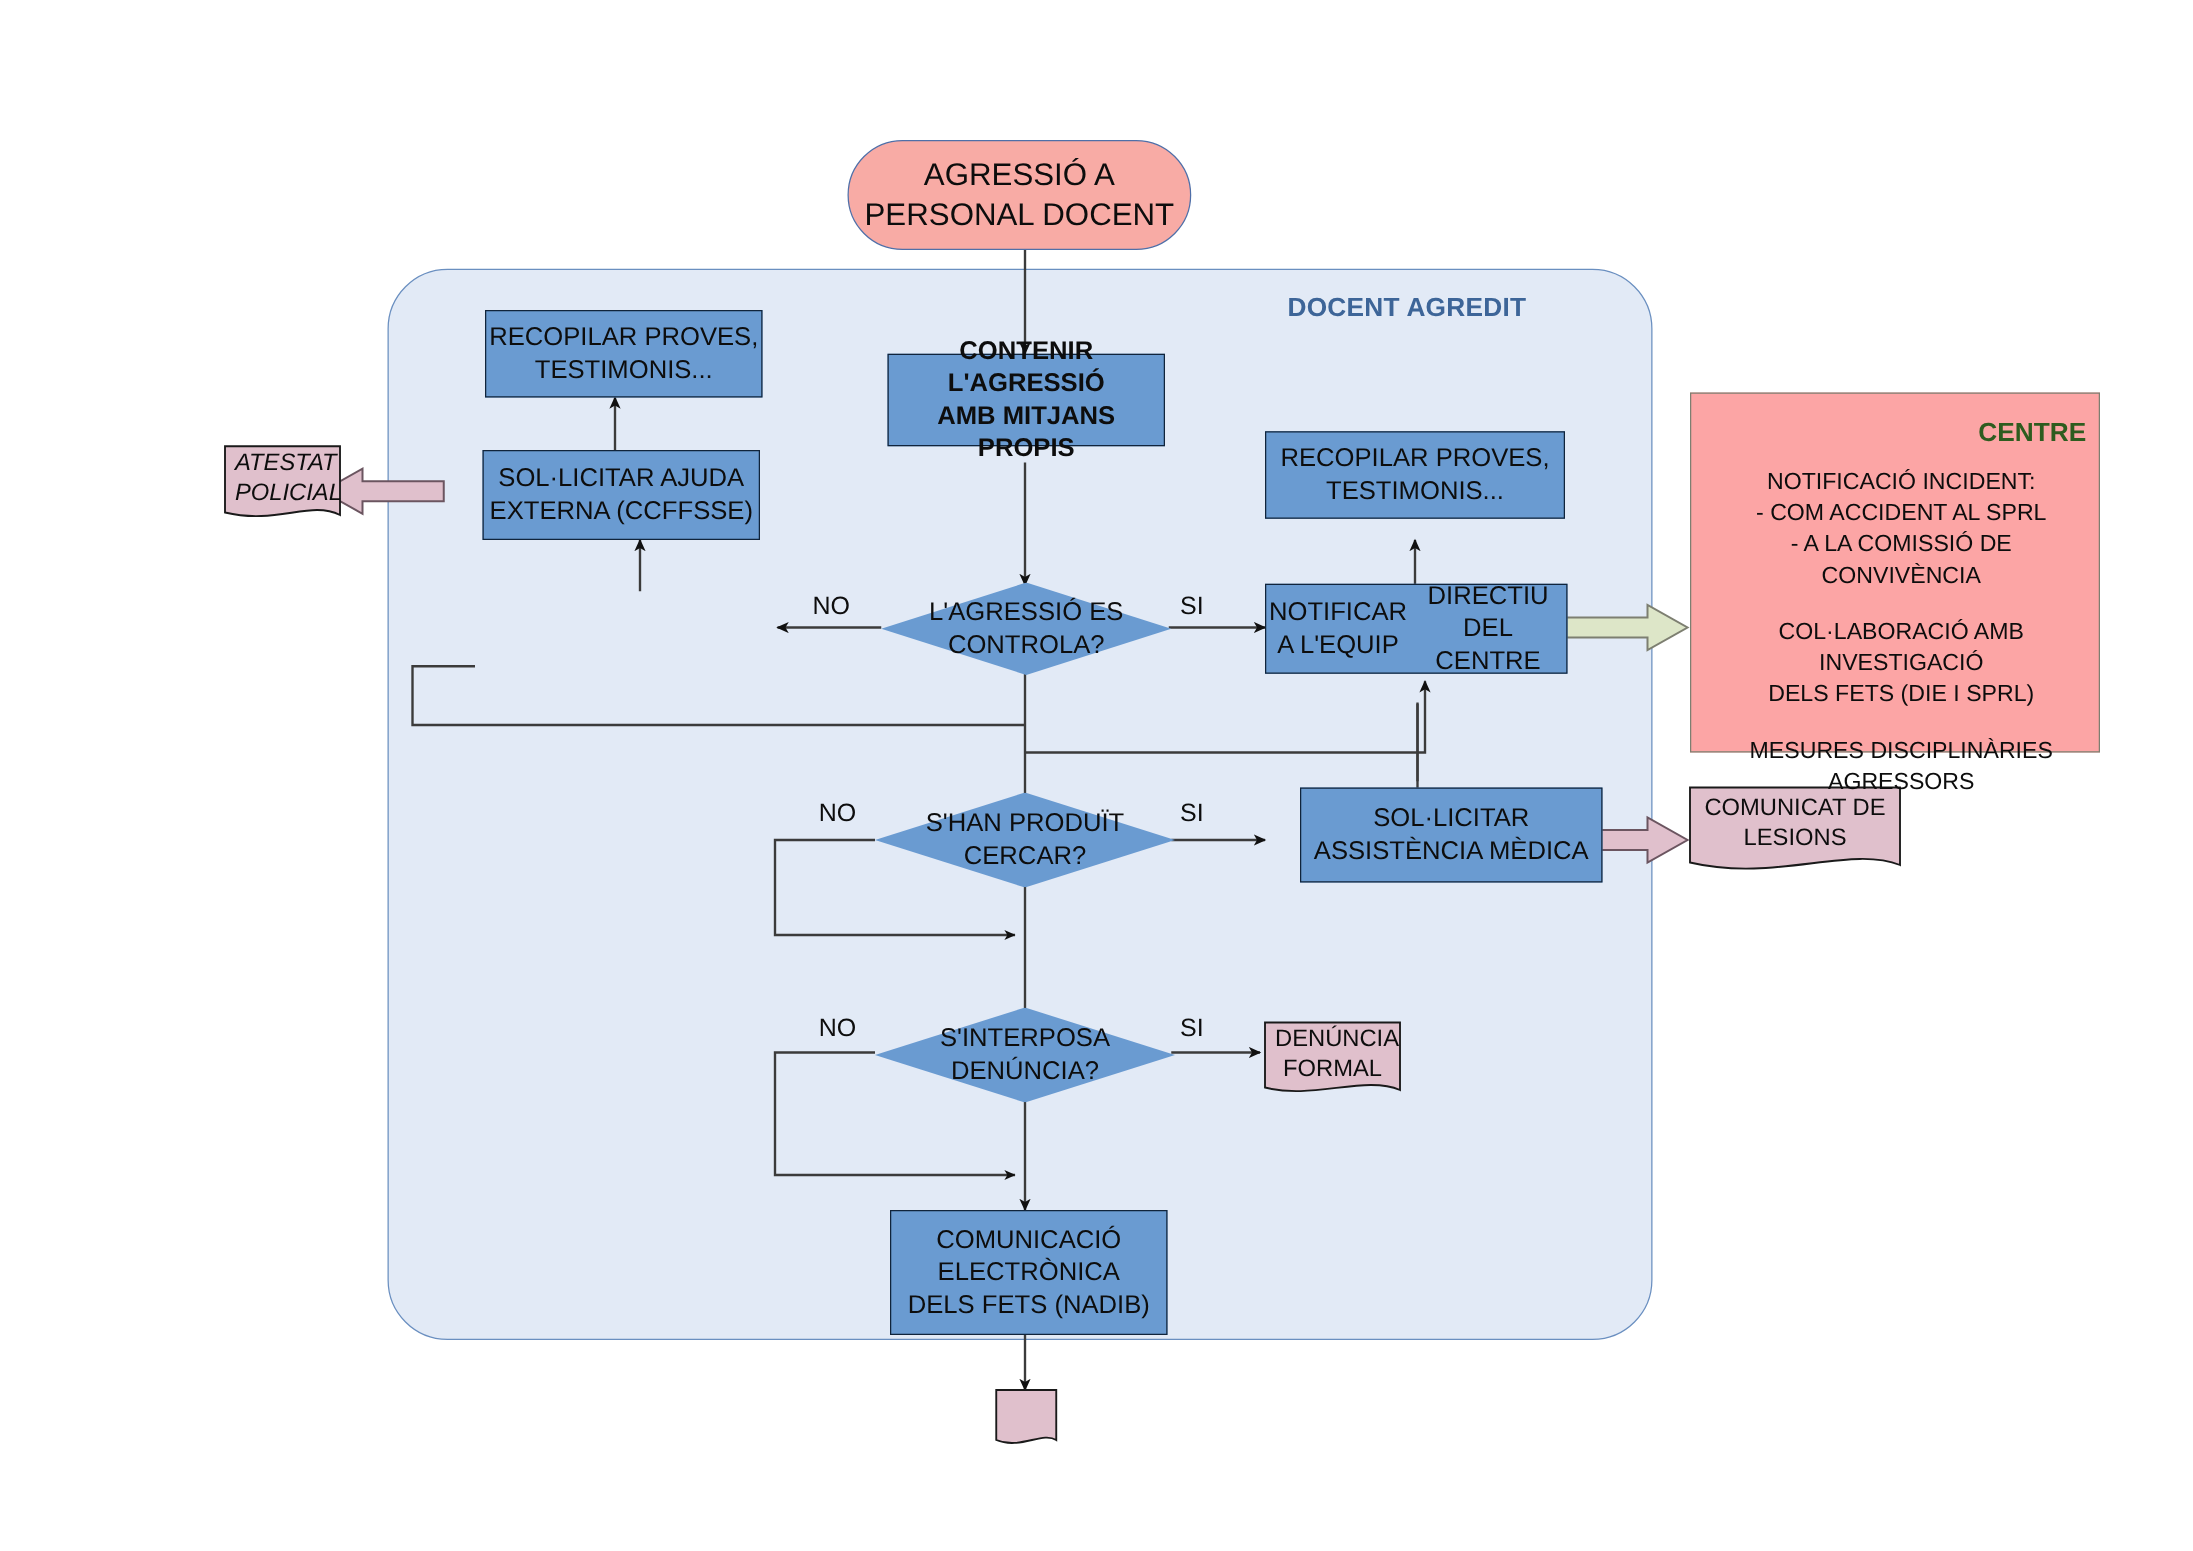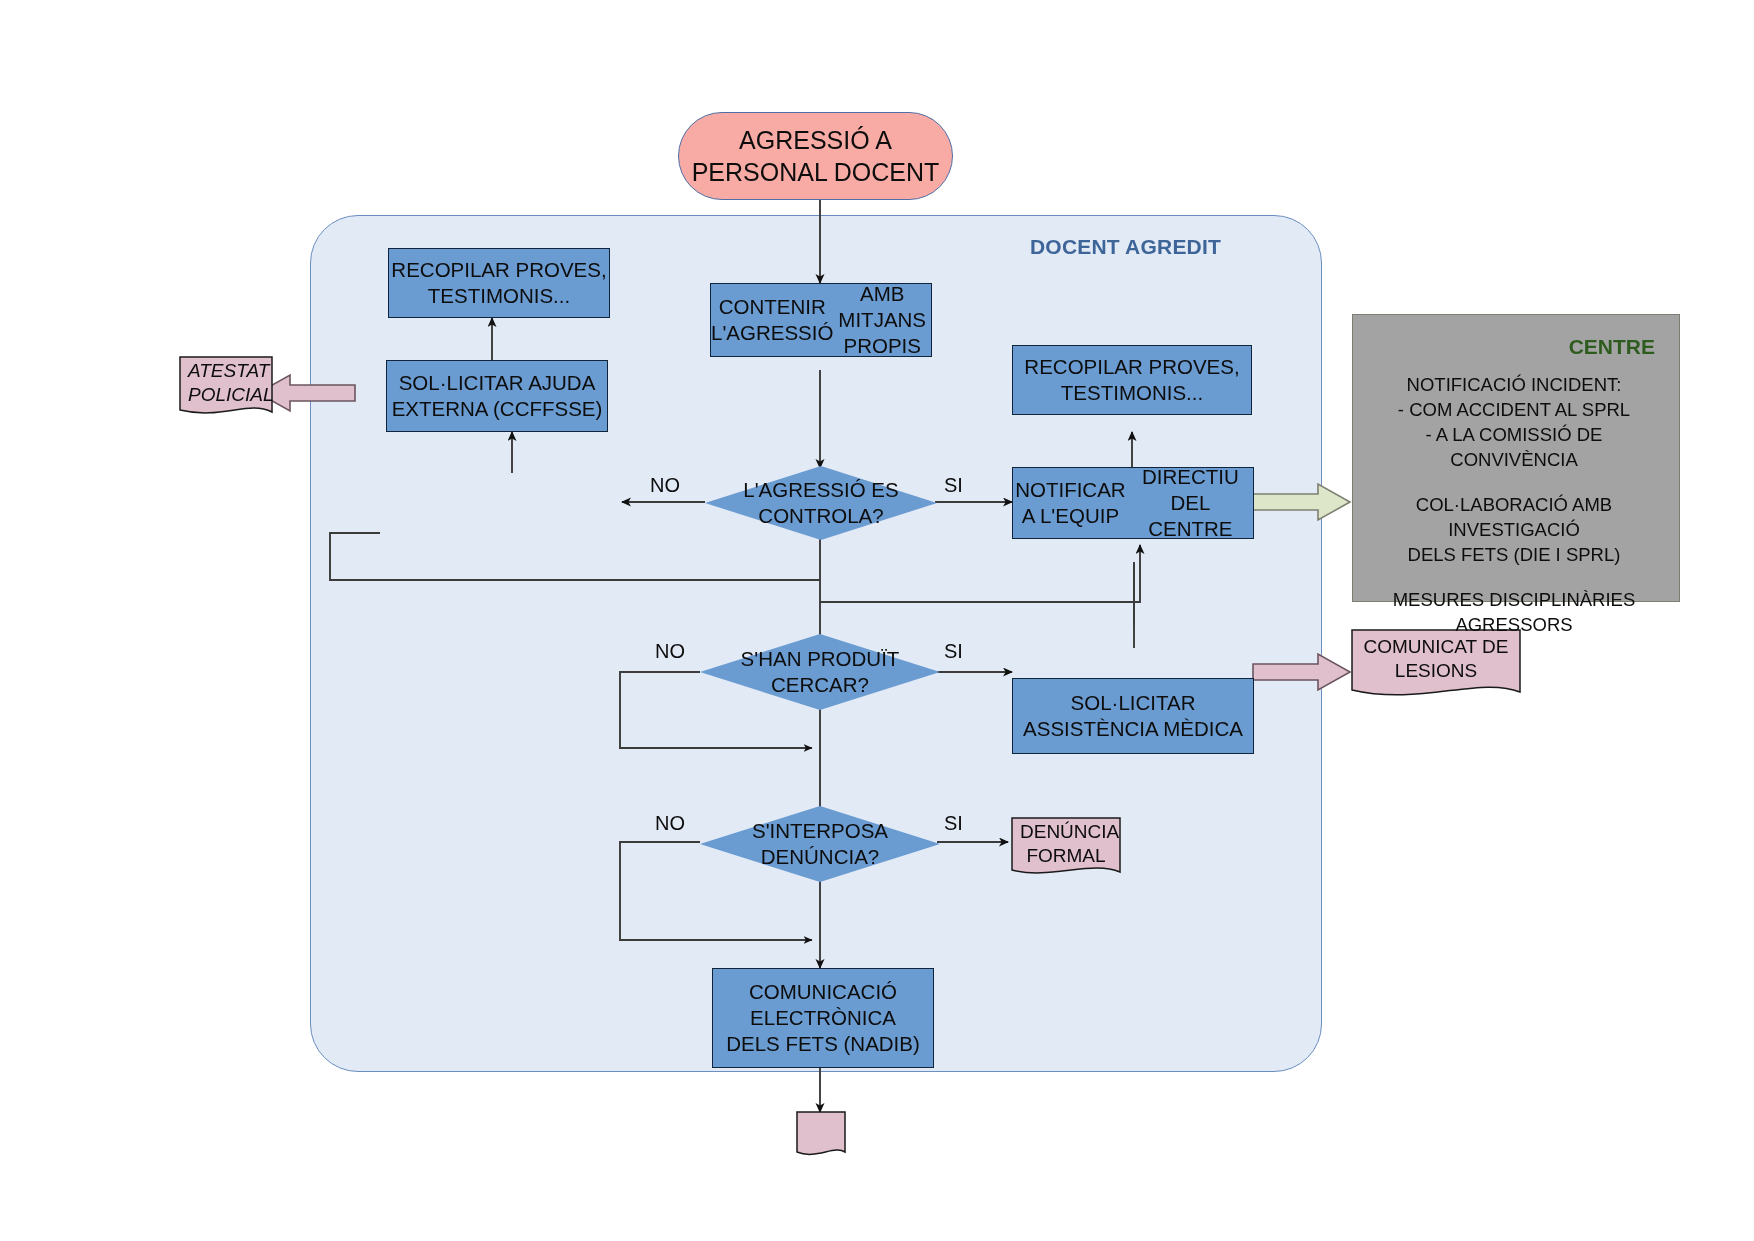--- a/index.html
+++ b/index.html
@@ -92,24 +92,24 @@
   #group-docent-label {
     position: absolute;
     font-weight: bold;
     font-size: 21px;
     color: #3d6598;
     letter-spacing: 0.2px;
   }
   
   #centre-panel {
     position: absolute;
-    background: #a3a3a3;
+    background: #fca5a5;
     border: 1.5px solid #7d7f71;
     box-sizing: border-box;
-    padding: 16px 18px 10px 14px;
+    padding: 16px 4px 10px 14px;
   }
   #centre-title {
     text-align: right;
     font-weight: bold;
     font-size: 21px;
     color: #2e5c1f;
     margin: 4px 6px 14px 0;
   }
   .centre-block {
     text-align: center;
@@ -217,21 +217,21 @@
     <span>RECOPILAR PROVES,</span>
     <span>TESTIMONIS...</span>
   </div>
 
   <div class="node process" style="left:386px; top:360px; width:222px; height:72px; flex-direction:column;">
     <span>SOL·LICITAR AJUDA</span>
     <span>EXTERNA (CCFFSSE)</span>
   </div>
 
 
-  <div class="node process" style="left:710px; top:283px; width:222px; height:74px; flex-direction:row;">
+  <div class="node process" style="left:710px; top:283px; width:222px; height:74px; flex-direction:column;font-weight:bold;">
     <span>CONTENIR L'AGRESSIÓ</span>
     <span>AMB MITJANS PROPIS</span>
   </div>
 
   <div class="node decision" style="left:705px; top:466px; width:232px; height:74px;">
     <div class="dia-shape"></div>
     <div class="dia-label">
       <span>L'AGRESSIÓ ES</span><br>
       <span>CONTROLA?</span>
     </div>
@@ -248,21 +248,21 @@
   </div>
 
   <div class="node decision" style="left:700px; top:634px; width:240px; height:76px;">
     <div class="dia-shape"></div>
     <div class="dia-label">
       <span>S'HAN PRODUÏT</span><br>
       <span>CERCAR?</span>
     </div>
   </div>
 
-  <div class="node process" style="left:1012px; top:630px; width:242px; height:76px; flex-direction:column;margin-top:48px;">
+  <div class="node process" style="left:1040px; top:630px; width:242px; height:76px; flex-direction:column;">
     <span>SOL·LICITAR</span>
     <span>ASSISTÈNCIA MÈDICA</span>
   </div>
 
   <div class="node decision" style="left:700px; top:806px; width:240px; height:76px;">
     <div class="dia-shape"></div>
     <div class="dia-label">
       <span>S'INTERPOSA</span><br>
       <span>DENÚNCIA?</span>
     </div>

